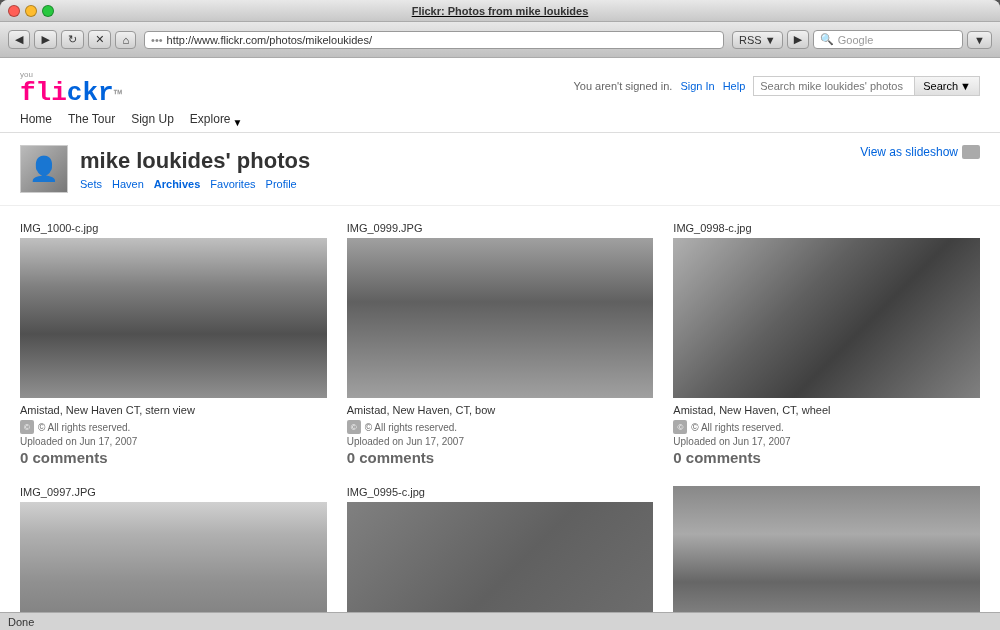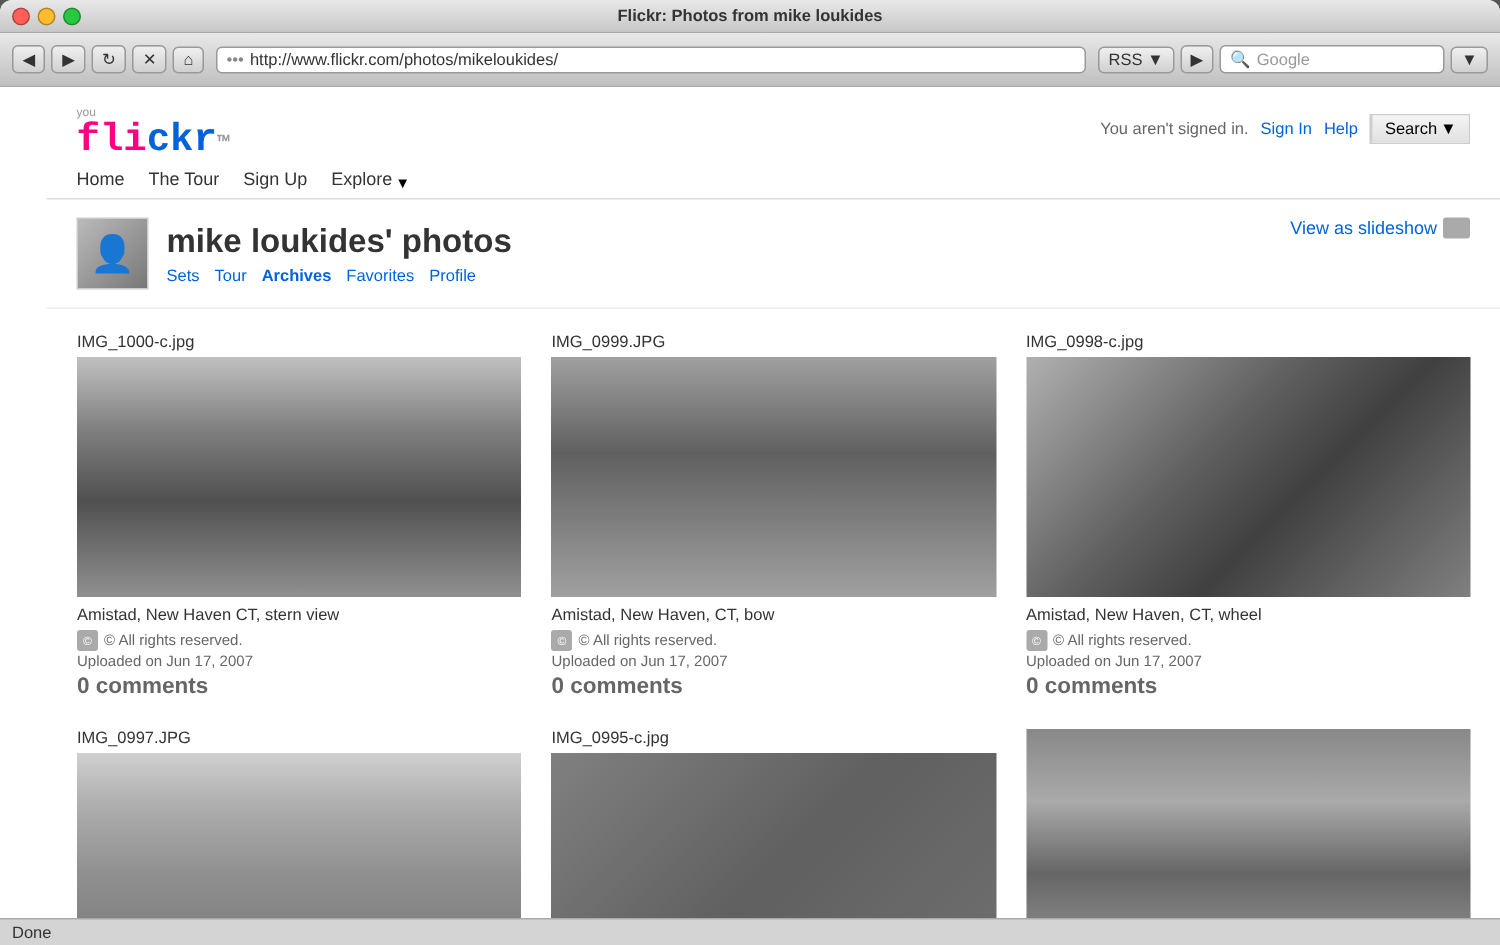--- a/index.html
+++ b/index.html
@@ -1,36 +1,36 @@
 <!DOCTYPE html>
 <html><head>
   <meta charset="utf-8">
   <style>
     * { margin: 0; padding: 0; box-sizing: border-box; }
     body { width: 1000px; height: 630px; background: #555; font-family: Arial, Helvetica, sans-serif; font-size: 12px; overflow: hidden; }
 
     
     .browser-window { width: 1000px; height: 630px; background: #d4d4d4; border-radius: 8px; display: flex; flex-direction: column; }
-    .title-bar { background: linear-gradient(to bottom, #e8e8e8, #c8c8c8); height: 22px; border-radius: 8px 8px 0 0; display: flex; align-items: center; justify-content: center; position: relative; border-bottom: 1px solid #aaa; }
+    .title-bar { background: linear-gradient(to bottom, #e8e8e8, #c8c8c8); height: 22px; border-radius: 8px 8px 0 0; display: flex; align-items: center; justify-content: center; position: relative; border-bottom: 1px solid #aaa; text-decoration: underline; }
     .title-bar-buttons { position: absolute; left: 8px; display: flex; gap: 5px; }
     .tb-btn { width: 12px; height: 12px; border-radius: 50%; border: 1px solid rgba(0,0,0,0.3); }
     .tb-close { background: #ff5f57; }
     .tb-min { background: #febc2e; }
     .tb-max { background: #28c840; }
     .title-text { font-size: 11px; color: #333; font-weight: bold; }
 
     .toolbar { background: linear-gradient(to bottom, #e8e8e8, #c0c0c0); height: 36px; display: flex; align-items: center; padding: 0 8px; gap: 4px; border-bottom: 1px solid #aaa; }
     .nav-btn { background: linear-gradient(to bottom, #f0f0f0, #d0d0d0); border: 1px solid #999; border-radius: 4px; padding: 2px 6px; font-size: 11px; cursor: pointer; color: #333; display: flex; align-items: center; gap: 2px; }
     .nav-btn:disabled { opacity: 0.5; }
     .url-bar-container { flex: 1; display: flex; align-items: center; background: white; border: 1px solid #999; border-radius: 4px; padding: 2px 6px; font-size: 11px; color: #333; margin: 0 4px; }
     .url-dots { color: #888; margin-right: 4px; }
     .search-bar-container { display: flex; align-items: center; background: white; border: 1px solid #999; border-radius: 4px; padding: 2px 6px; font-size: 11px; width: 150px; }
     .search-icon-sm { color: #888; margin-right: 4px; }
 
-    .page-content { background: white; flex: 1; overflow: hidden; display: flex; flex-direction: column; padding-left: 31px; }
+    .page-content { background: white; flex: 1; overflow: hidden; display: flex; flex-direction: column; }
 
     
     .flickr-header { background: white; border-bottom: 1px solid #ddd; padding: 8px 20px 0 20px; }
     .flickr-top { display: flex; align-items: center; justify-content: space-between; margin-bottom: 6px; }
     .header-right { display: flex; align-items: center; gap: 8px; }
     .not-signed { font-size: 11px; color: #666; }
     .header-link { font-size: 11px; color: #0063dc; text-decoration: none; cursor: pointer; }
     .search-box-container { display: flex; align-items: center; border: 1px solid #ccc; }
     .search-input { border: none; outline: none; padding: 3px 6px; font-size: 11px; width: 160px; color: #999; }
     .search-btn { background: linear-gradient(to bottom, #f5f5f5, #e0e0e0); border: none; border-left: 1px solid #ccc; padding: 3px 8px; cursor: pointer; font-size: 11px; display: flex; align-items: center; gap: 2px; }
@@ -111,20 +111,21 @@
           <span style="font-size:8px;color:#999;">you</span>
           <div style="font-size:26px;font-family:Liberation Mono, monospace;font-weight:bold;line-height:1;">
             <span style="color:#ff0084;">fli</span><span style="color:#0063dc;">ckr</span><span style="font-size:14px;color:#999;">™</span>
           </div>
         </div>
         <div class="header-right">
           <span class="not-signed">You aren't signed in.</span>
           <a class="header-link">Sign In</a>
           <a class="header-link">Help</a>
           <div class="search-box-container">
+            <input class="search-input" type="text" placeholder="Search mike loukides' photos" style="">
             <button class="search-btn">
               <span>Search</span>
               <span>▼</span>
             </button>
           </div>
         </div>
       </div>
       <div class="flickr-nav">
         <a class="nav-link">Home</a>
         <a class="nav-link">The Tour</a>
@@ -140,21 +141,21 @@
       <div class="profile-left">
         <div class="avatar-img">
           <div style="width:48px;height:48px;background:linear-gradient(135deg,#bbb,#777);display:flex;align-items:center;justify-content:center;">
             <span style="font-size:24px;color:#555;">👤</span>
           </div>
         </div>
         <div class="profile-info">
           <h1>mike loukides' photos</h1>
           <div class="profile-sub-nav">
             <a class="profile-sub-nav" style="font-size:11px;color:#0063dc;text-decoration:none;cursor:pointer;">Sets</a>
-            <a style="font-size:11px;color:#0063dc;text-decoration:none;cursor:pointer;">Tour</a>
+            <a style="font-size:11px;color:#0063dc;text-decoration:none;cursor:pointer;">Haven</a>
             <a style="font-size:11px;color:#0063dc;text-decoration:none;cursor:pointer;font-weight:bold;">Archives</a>
             <a style="font-size:11px;color:#0063dc;text-decoration:none;cursor:pointer;">Favorites</a>
             <a style="font-size:11px;color:#0063dc;text-decoration:none;cursor:pointer;">Profile</a>
           </div>
         </div>
       </div>
       <div>
         <a class="slideshow-link">
           <span>View as slideshow</span>
           <span style="width:18px;height:14px;background:#aaa;border-radius:2px;display:inline-block;"></span>

